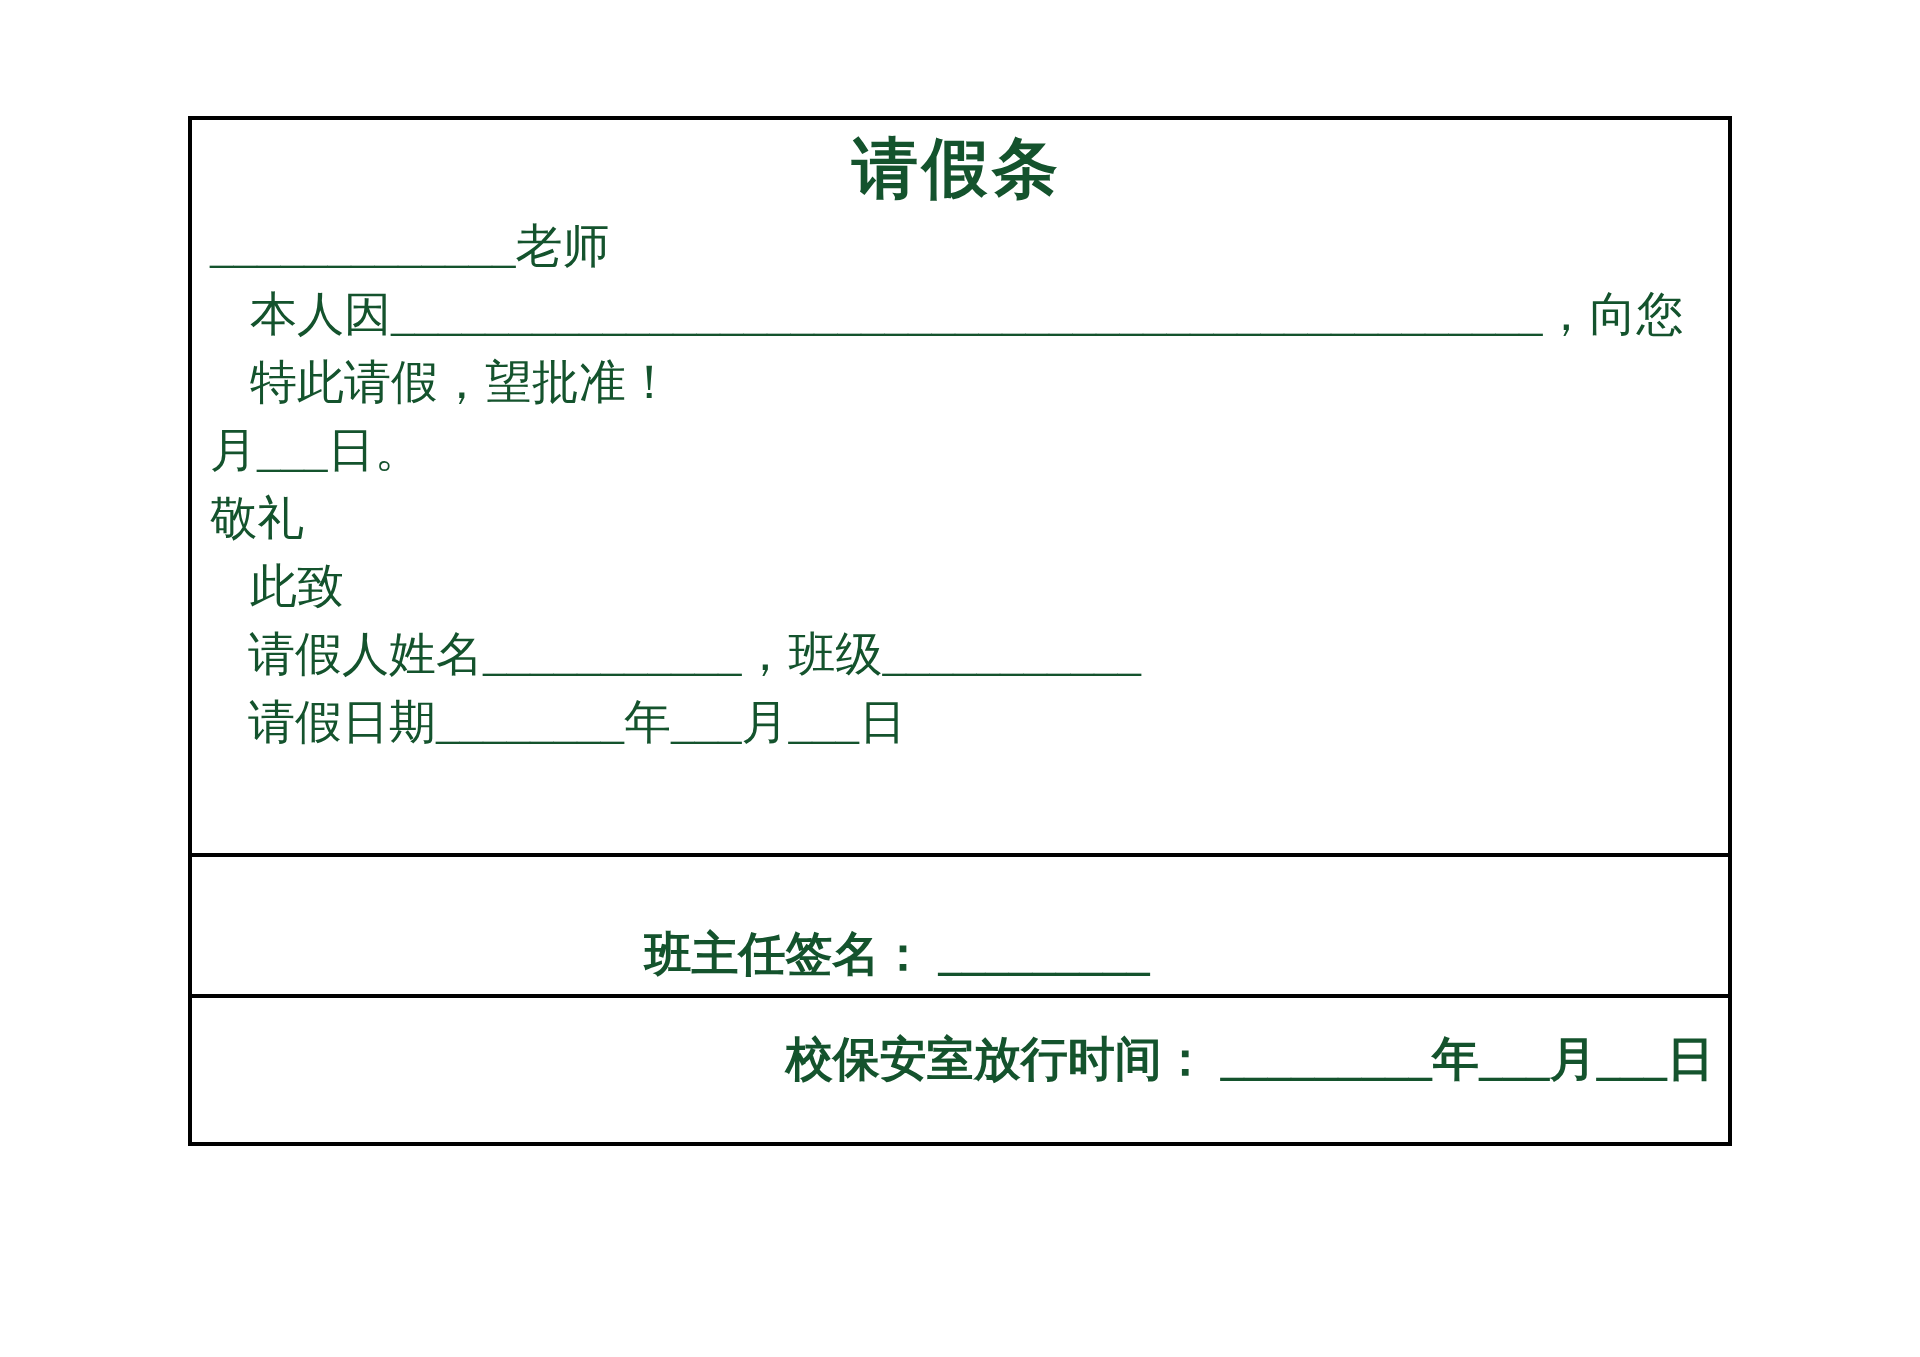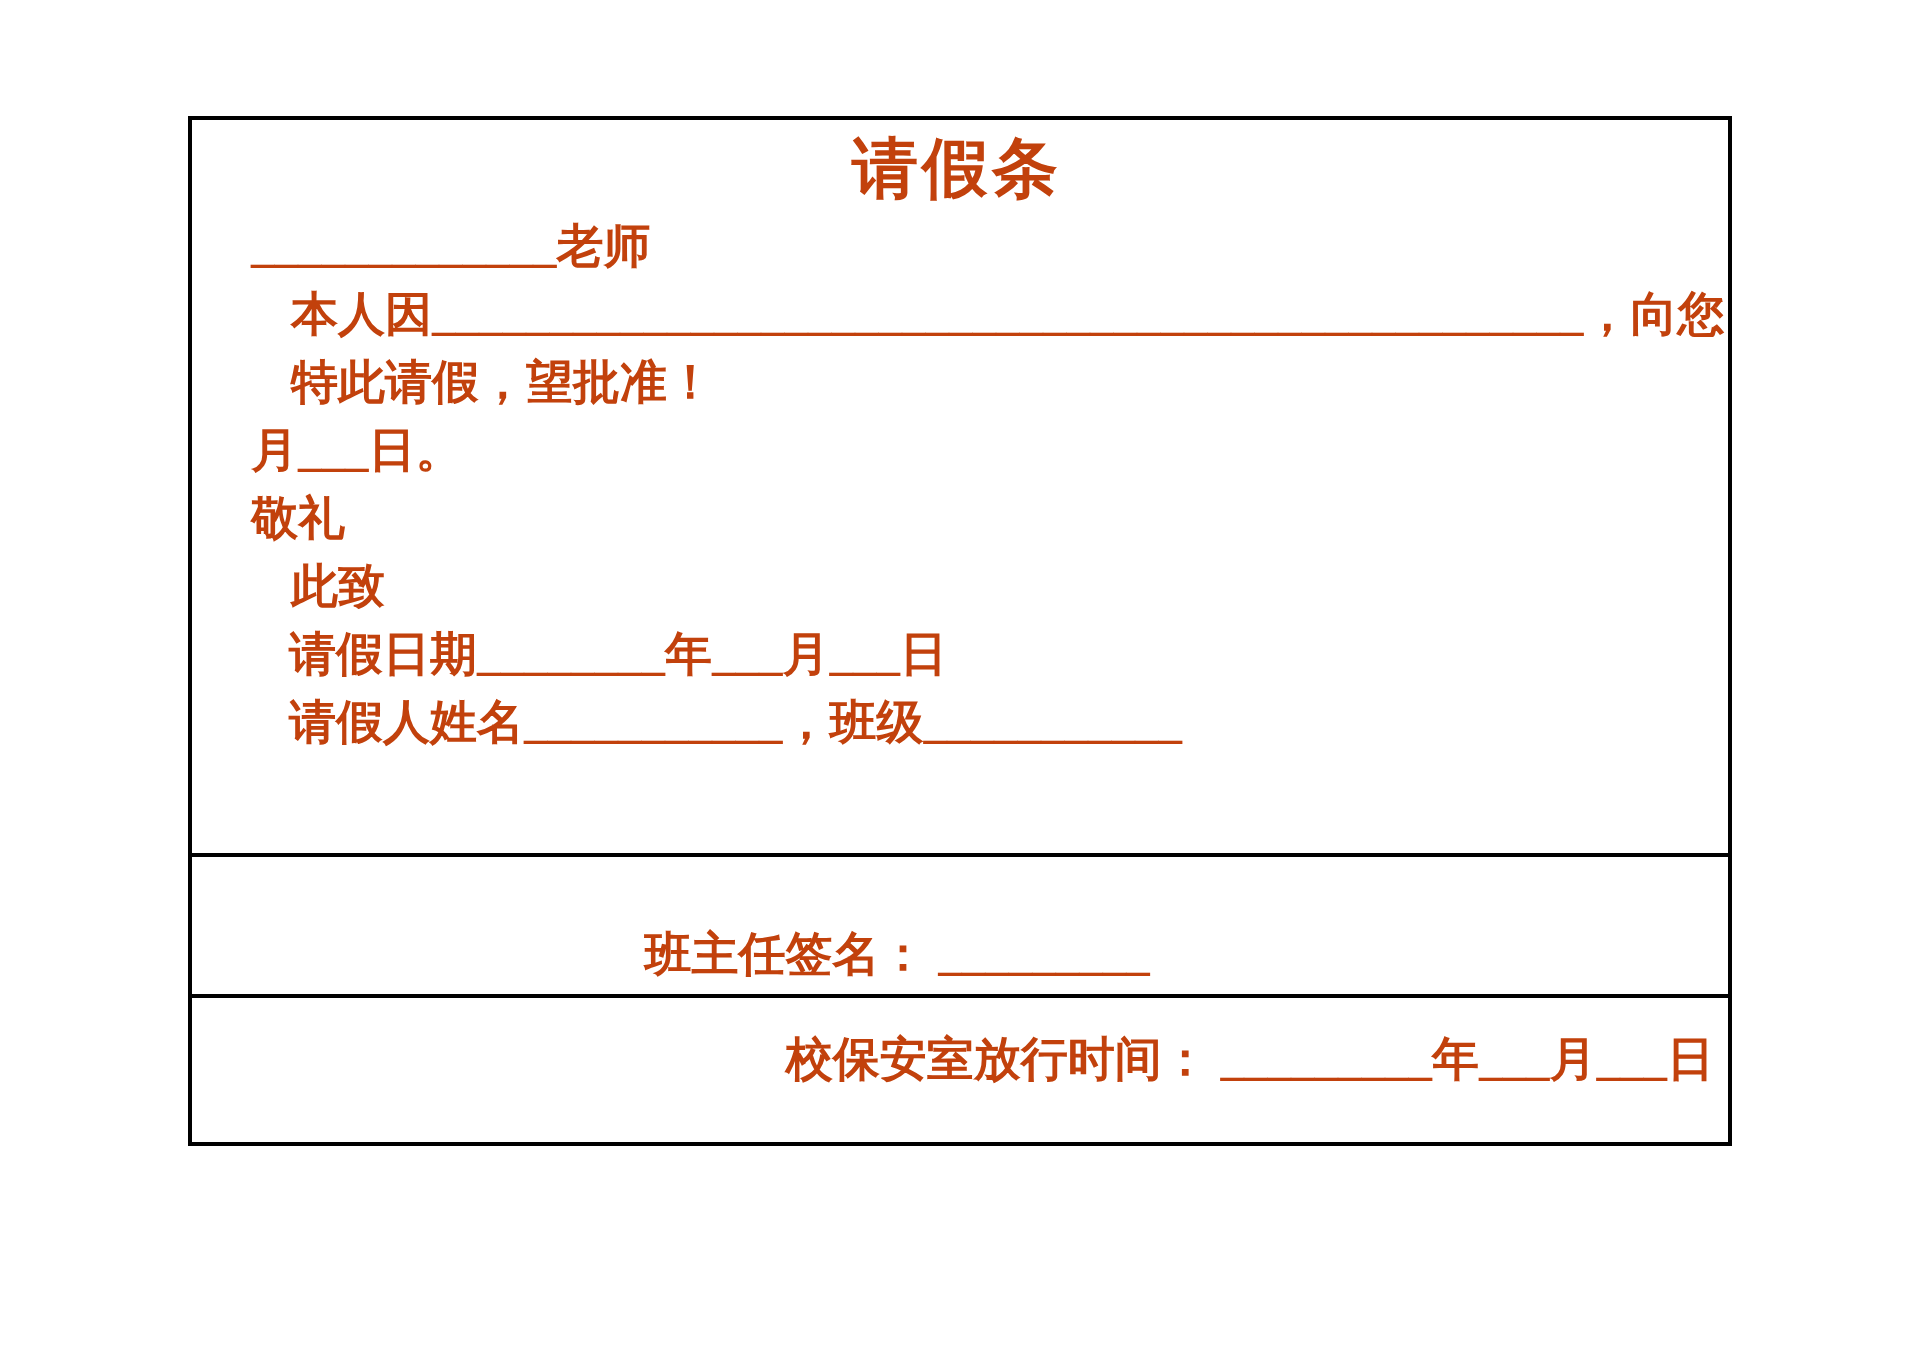--- a/index.html
+++ b/index.html
@@ -6,21 +6,21 @@
     margin: 0;
     padding: 0;
     background: #ffffff;
   }
   .page {
     position: relative;
     width: 1920px;
     height: 1357px;
     background: #ffffff;
     font-family: "Liberation Serif", "DejaVu Serif", serif;
-    color: #c2410c;
+    color: #14532d;
     overflow: hidden;
   }
   .form-box {
     position: absolute;
     left: 188px;
     top: 116px;
     width: 1544px;
     height: 1030px;
     border: 4px solid #000000;
     box-sizing: border-box;
@@ -42,24 +42,23 @@
     font-weight: 700;
     text-align: center;
     letter-spacing: 4px;
     white-space: nowrap;
   }
   .body-lines {
     margin-top: 6px;
   }
   .line {
     font-size: 47px;
-    font-weight: 700;
+    font-weight: 400;
     line-height: 68px;
     white-space: nowrap;
-    margin-left: 41px;
   }
   .indent-a { padding-left: 40px; }
   .indent-b { padding-left: 38px; }
   .section-signature {
     height: 141px;
     box-sizing: border-box;
     border-top: 4px solid #000000;
     display: flex;
     justify-content: center;
     align-items: flex-end;
@@ -92,22 +91,22 @@
     <div class="section-main">
       <div class="form-title">请假条</div>
 
       <div class="body-lines">
         <div class="line">_____________老师</div>
         <div class="line indent-a">本人因_________________________________________________，向您</div>
         <div class="line indent-a">特此请假，望批准！</div>
         <div class="line">月___日。</div>
         <div class="line">敬礼</div>
         <div class="line indent-a">此致</div>
+        <div class="line indent-b">请假人姓名___________，班级___________</div>
         <div class="line indent-b">请假日期________年___月___日</div>
-        <div class="line indent-b">请假人姓名___________，班级___________</div>
       </div>
     </div>
 
     <div class="section-signature">
       <div class="sig-line">班主任签名： _________</div>
     </div>
 
     <div class="section-security">
       <div class="sig-line">校保安室放行时间： _________年___月___日</div>
     </div>

